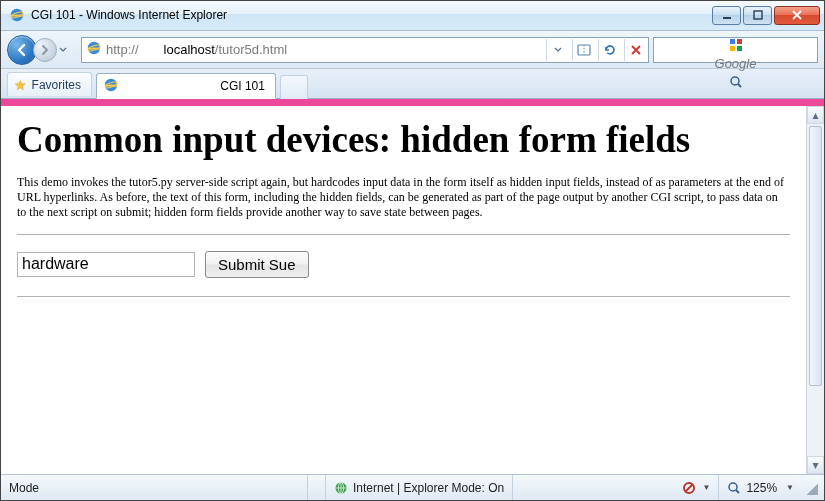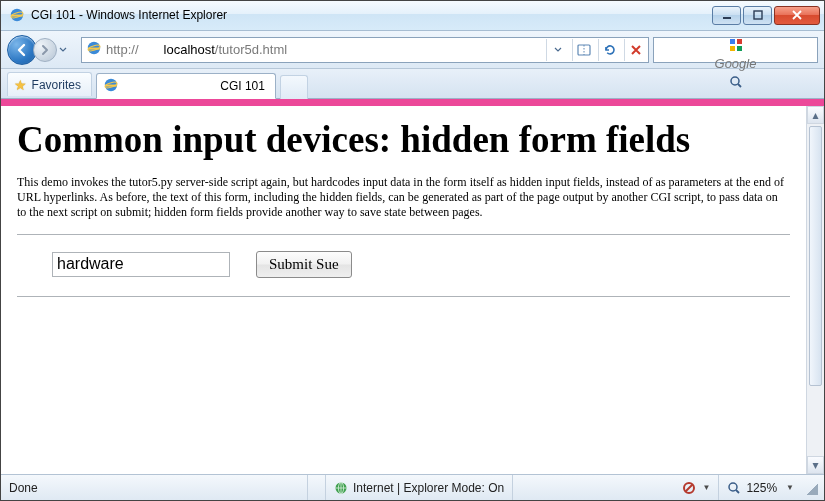--- a/index.html
+++ b/index.html
@@ -162,36 +162,36 @@
   }
   .content p {
     font-size:12px;
     line-height:1.25;
     margin:0 0 14px 0;
   }
   .content hr {
     border:none; border-top:1px solid #aeb3b8;
     margin:12px 0 16px 0;
   }
-  .formrow { display:flex; align-items:center; gap:26px;margin-left:35px; }
+  .formrow { display:flex; align-items:center; gap:10px; }
   .textin {
     width:178px; height:25px;
     border:1px solid #aeb3b8;
     padding:0 4px;
     font-family: Arial, sans-serif;
     font-size:16px;
     background:#fff;
   }
   .submitbtn {
     height:27px;
     padding:0 12px;
     border:1px solid #8b8b8b;
     border-radius:3px;
     background:linear-gradient(to bottom,#fdfdfd 0%,#f1f1f1 48%,#e4e4e4 52%,#efefef 100%);
-    font-family: Liberation Serif, serif;
+    font-family: Liberation Sans, sans-serif;
     font-size:15px;
   }
   .vscroll {
     width:18px;
     background:#eef1f5;
     border-left:1px solid #cfd7e1;
     position:relative;
   }
   .vscroll .arrow {
     position:absolute; left:0; width:100%; height:18px;
@@ -371,21 +371,21 @@
   </div>
   <div class="vscroll">
     <div class="arrow up">▴</div>
     <div class="thumb"></div>
     <div class="arrow down">▾</div>
   </div>
 </div>
 
 <div class="statusbar">
   <div class="seg first">
-    <span>Done</span>
+    <span>Mode</span>
   </div>
   <div class="seg" style="width:18px;"></div>
   <div class="seg zone">
     <svg width="14" height="14">
         <circle cx="7" cy="7" r="5.5" fill="#3fa04e"></circle>
         <path d="M1.5 7 h11 M7 1.5 v11" stroke="#cde9d2" stroke-width="0.9"></path>
         <ellipse cx="7" cy="7" rx="2.6" ry="5.5" fill="none" stroke="#cde9d2" stroke-width="0.9"></ellipse>
       </svg>
     <span>Internet | Explorer Mode: On</span>
   </div>

